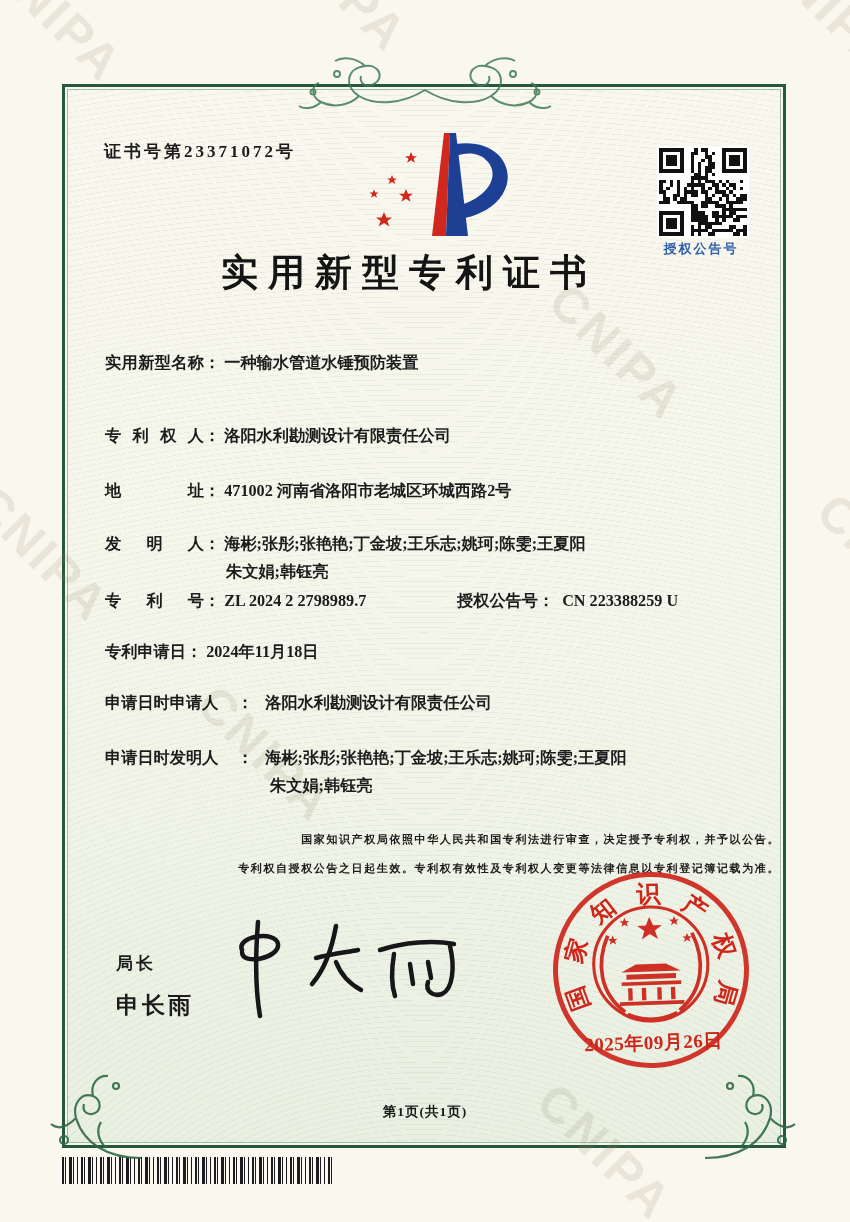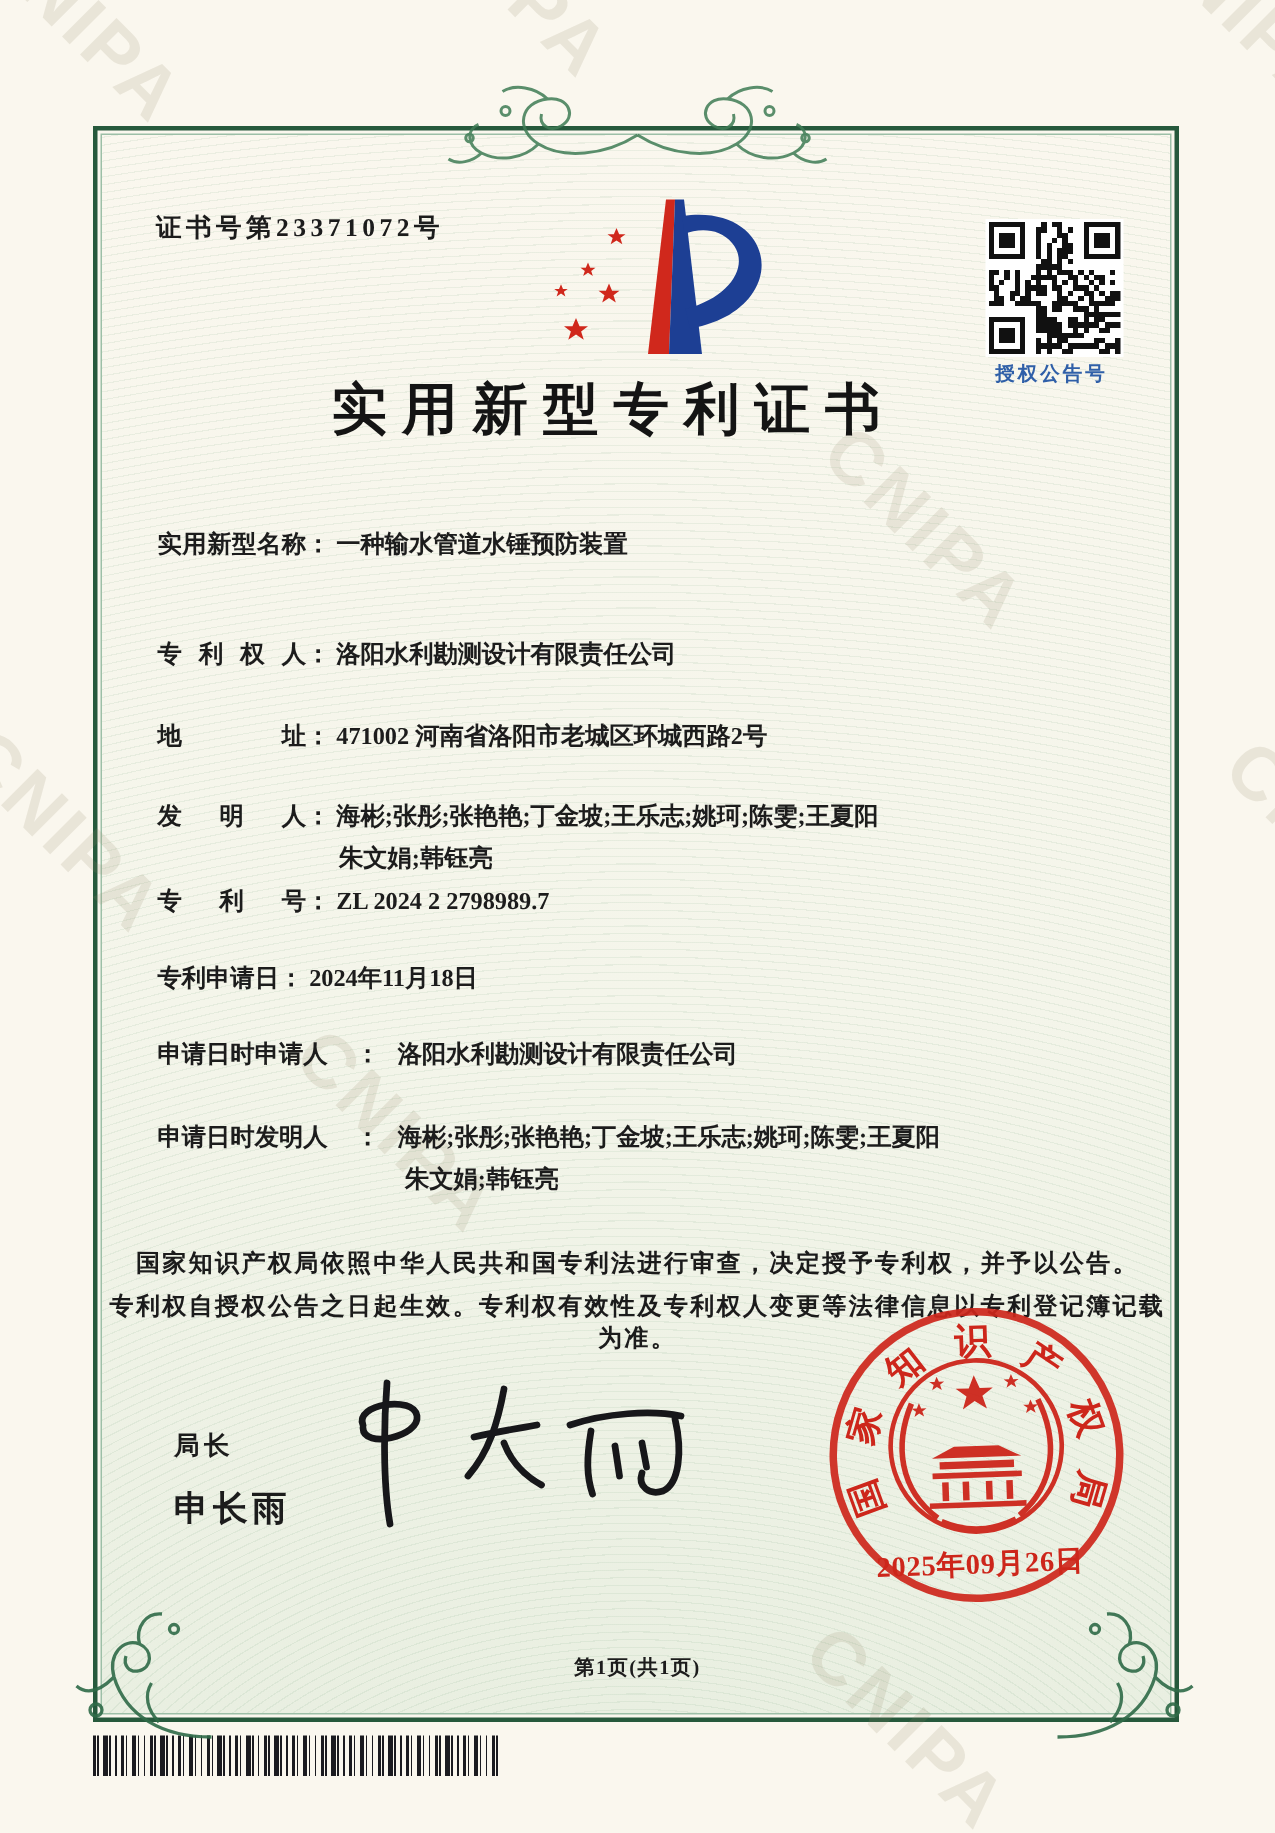--- a/index.html
+++ b/index.html
@@ -49,22 +49,22 @@
   
   .row{position:absolute;left:105px;z-index:2;font-size:16.2px;font-weight:bold;white-space:nowrap;}
   .lbl{display:inline-block;width:99px;text-align:justify;text-align-last:justify;}
   .lbl7{display:inline-block;width:132px;}
   .val{margin-left:4px;}
   .val2{display:block;padding-left:121px;margin-top:6px;}
   .rcol{position:absolute;left:352px;top:0;white-space:nowrap;}
   .rcol .val{margin-left:8px;}
   
   .stmt{
-    position:absolute;left:70px;width:710px;z-index:2;text-align:center;
-    font-size:16px;font-weight:bold;letter-spacing:1.6px;color:#1b1b1b;
+    position:absolute;left:70px;width:710px;z-index:2;text-align:right;
+    font-size:11px;font-weight:bold;letter-spacing:1.6px;color:#1b1b1b;
   }
   
   .director-title{position:absolute;left:116px;top:952px;z-index:2;font-size:17px;font-weight:bold;letter-spacing:3px;font-family:"Liberation Sans","DejaVu Sans",sans-serif;}
   .director-name{position:absolute;left:116px;top:990px;z-index:2;font-size:23px;font-weight:bold;letter-spacing:3px;font-family:"Liberation Sans","DejaVu Sans",sans-serif;}
   .autograph{position:absolute;left:218px;top:912px;z-index:2;}
   
   .seal{position:absolute;left:553px;top:872px;width:196px;height:196px;z-index:4;transform:rotate(-2deg);}
   .seal-ring{position:absolute;inset:0;border:5px solid rgba(205,38,27,0.92);border-radius:50%;box-sizing:border-box;}
   .seal-arc{position:absolute;inset:0;}
   .seal-arc span{font-size:24px;font-weight:bold;color:#cd261b;font-family:"Liberation Serif",serif;}
@@ -397,20 +397,23 @@
   <span class="lbl">地址</span><span>：</span><span class="val">471002 河南省洛阳市老城区环城西路2号</span>
 </div>
 
 <div class="row" style="top:533px">
   <span class="lbl">发明人</span><span>：</span><span class="val">海彬;张彤;张艳艳;丁金坡;王乐志;姚珂;陈雯;王夏阳</span>
   <span class="val2">朱文娟;韩钰亮</span>
 </div>
 
 <div class="row" style="top:590px;width:700px">
   <span class="lbl">专利号</span><span>：</span><span class="val">ZL 2024 2 2798989.7</span>
+  <span class="rcol">
+    <span>授权公告号</span><span>：</span><span class="val">CN 223388259 U</span>
+  </span>
 </div>
 
 <div class="row" style="top:641px;width:700px">
   <span>专利申请日</span><span>：</span><span class="val">2024年11月18日</span>
 </div>
 
 <div class="row" style="top:692px">
   <span class="lbl7">申请日时申请人</span><span>：</span><span class="val" style="margin-left:12px">洛阳水利勘测设计有限责任公司</span>
 </div>
 

